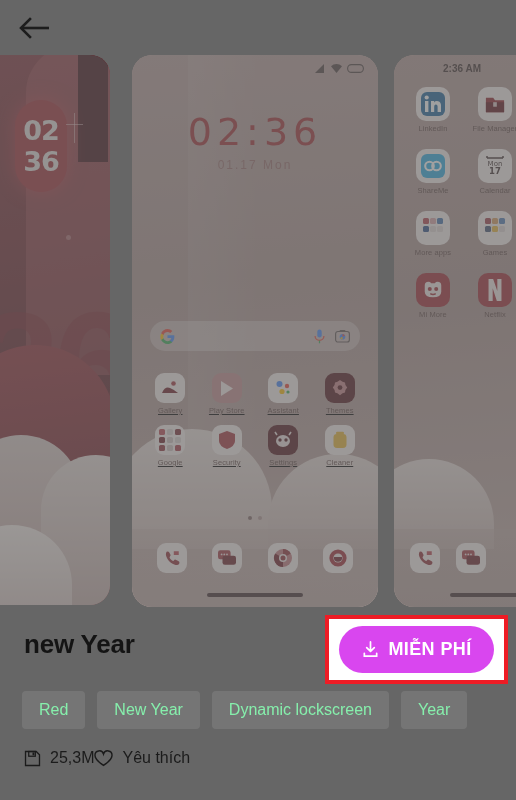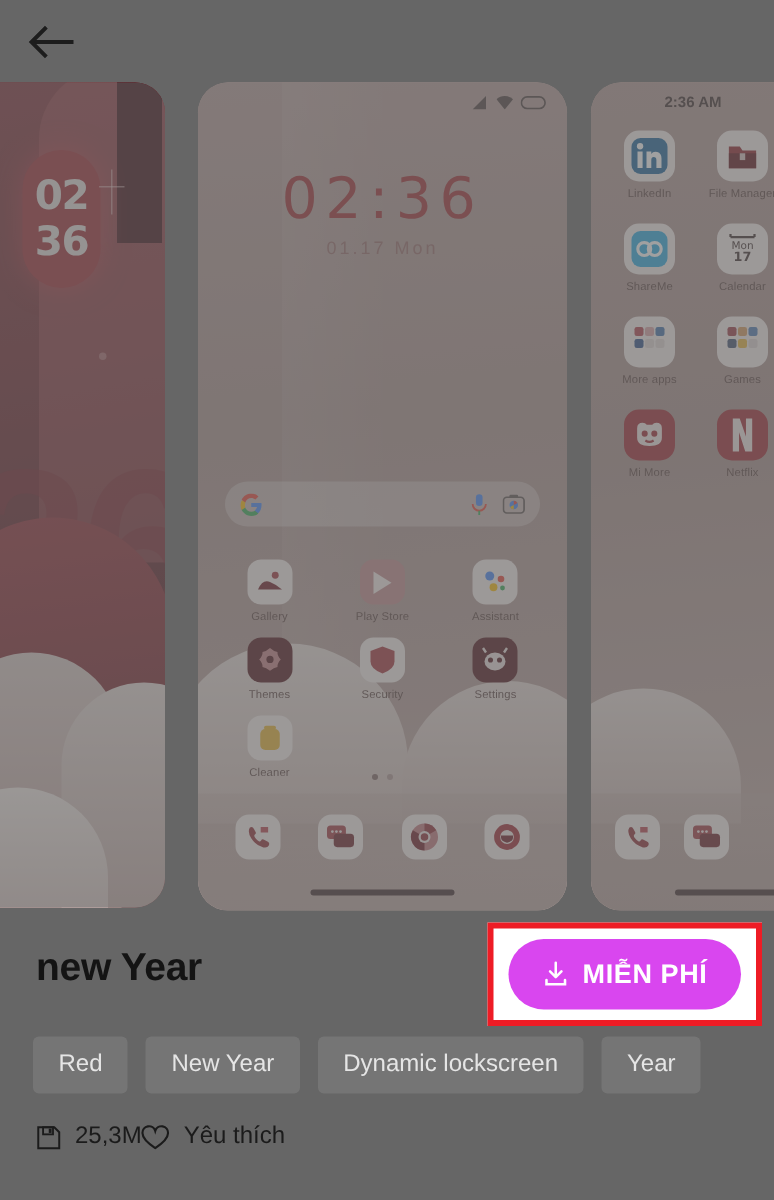--- a/index.html
+++ b/index.html
@@ -187,23 +187,24 @@
     border-radius: 16px;
     background: rgba(255,255,255,0.30);
     display: flex; align-items: center;
     padding: 0 10px;
     z-index: 20;
   }
   .searchbar .sp { flex: 1; }
   .appgrid {
     position: absolute; left: 10px; top: 318px;
     width: 226px;
-    display: grid; grid-template-columns: repeat(3,1fr);
+    display: grid; grid-template-columns: repeat(4,1fr);
     row-gap: 10px;
     z-index: 20;
+    text-decoration: underline;
   }
   .app {
     display: flex; flex-direction: column; align-items: center; gap: 3px;
   }
   .app-ic {
     width: 30px; height: 30px; border-radius: 9px;
     display: flex; align-items: center; justify-content: center;
     position: relative; overflow: hidden;
   }
   .app-lb {
@@ -297,21 +298,21 @@
   }
   .tags {
     position: absolute; left: 22px; top: 84px;
     display: flex; gap: 12px;
   }
   .tag {
     height: 38px; border-radius: 4px;
     background: rgba(255,255,255,0.10);
     display: flex; align-items: center;
     padding: 0 17px;
-    font-size: 16px; color: #e5e5e5;
+    font-size: 16px; color: #86efac;
     cursor: pointer;
   }
   .meta {
     position: absolute; left: 24px; top: 142px;
     display: flex; align-items: flex-end; 
   }
   .meta-item {
     display: flex; align-items: center; gap: 9px;
     font-size: 16px; color: #1b1b1b;
   }
@@ -425,20 +426,36 @@
             <svg width="20" height="20" viewBox="0 0 20 20">
               <path d="M10 2 q2.6 2.4 5 2.6 q-.2 2.6 2.2 5 q-2.4 2.4-2.2 5 q-2.4.2-5 2.6 q-2.6-2.4-5-2.6 q.2-2.6-2.2-5 q2.4-2.4 2.2-5 q2.4-.2 5-2.6Z" fill="#c37f84"></path>
               <circle cx="10" cy="9.6" r="2.4" fill="#4e1118"></circle>
             </svg>
           </div>
           <div class="app-lb">Themes</div>
         </div>
 
         <div class="app">
           <div class="app-ic ic-white">
+            <svg width="26" height="26" viewBox="0 0 26 26">
+              <rect x="2" y="2" width="6" height="6" rx="1.6" fill="#b9454f"></rect>
+              <rect x="10" y="2" width="6" height="6" rx="1.6" fill="#d8cfcd"></rect>
+              <rect x="18" y="2" width="6" height="6" rx="1.6" fill="#7a2a33"></rect>
+              <rect x="2" y="10" width="6" height="6" rx="1.6" fill="#6d1e26"></rect>
+              <rect x="10" y="10" width="6" height="6" rx="1.6" fill="#cdbfbd"></rect>
+              <rect x="18" y="10" width="6" height="6" rx="1.6" fill="#d8cfcd"></rect>
+              <rect x="2" y="18" width="6" height="6" rx="1.6" fill="#8e3039"></rect>
+              <rect x="10" y="18" width="6" height="6" rx="1.6" fill="#cdbfbd"></rect>
+              <rect x="18" y="18" width="6" height="6" rx="1.6" fill="#a73c45"></rect>
+            </svg>
+          </div>
+          <div class="app-lb">Google</div>
+        </div>
+        <div class="app">
+          <div class="app-ic ic-white">
             <svg width="18" height="20" viewBox="0 0 18 20">
               <path d="M9 1 L17 4 v7 q0 5-8 8 q-8-3-8-8 V4 Z" fill="#a3323b"></path>
             </svg>
           </div>
           <div class="app-lb">Security</div>
         </div>
         <div class="app">
           <div class="app-ic ic-dkred">
             <svg width="22" height="20" viewBox="0 0 22 20">
               <ellipse cx="11" cy="11" rx="7" ry="6" fill="#e9dedc"></ellipse>

